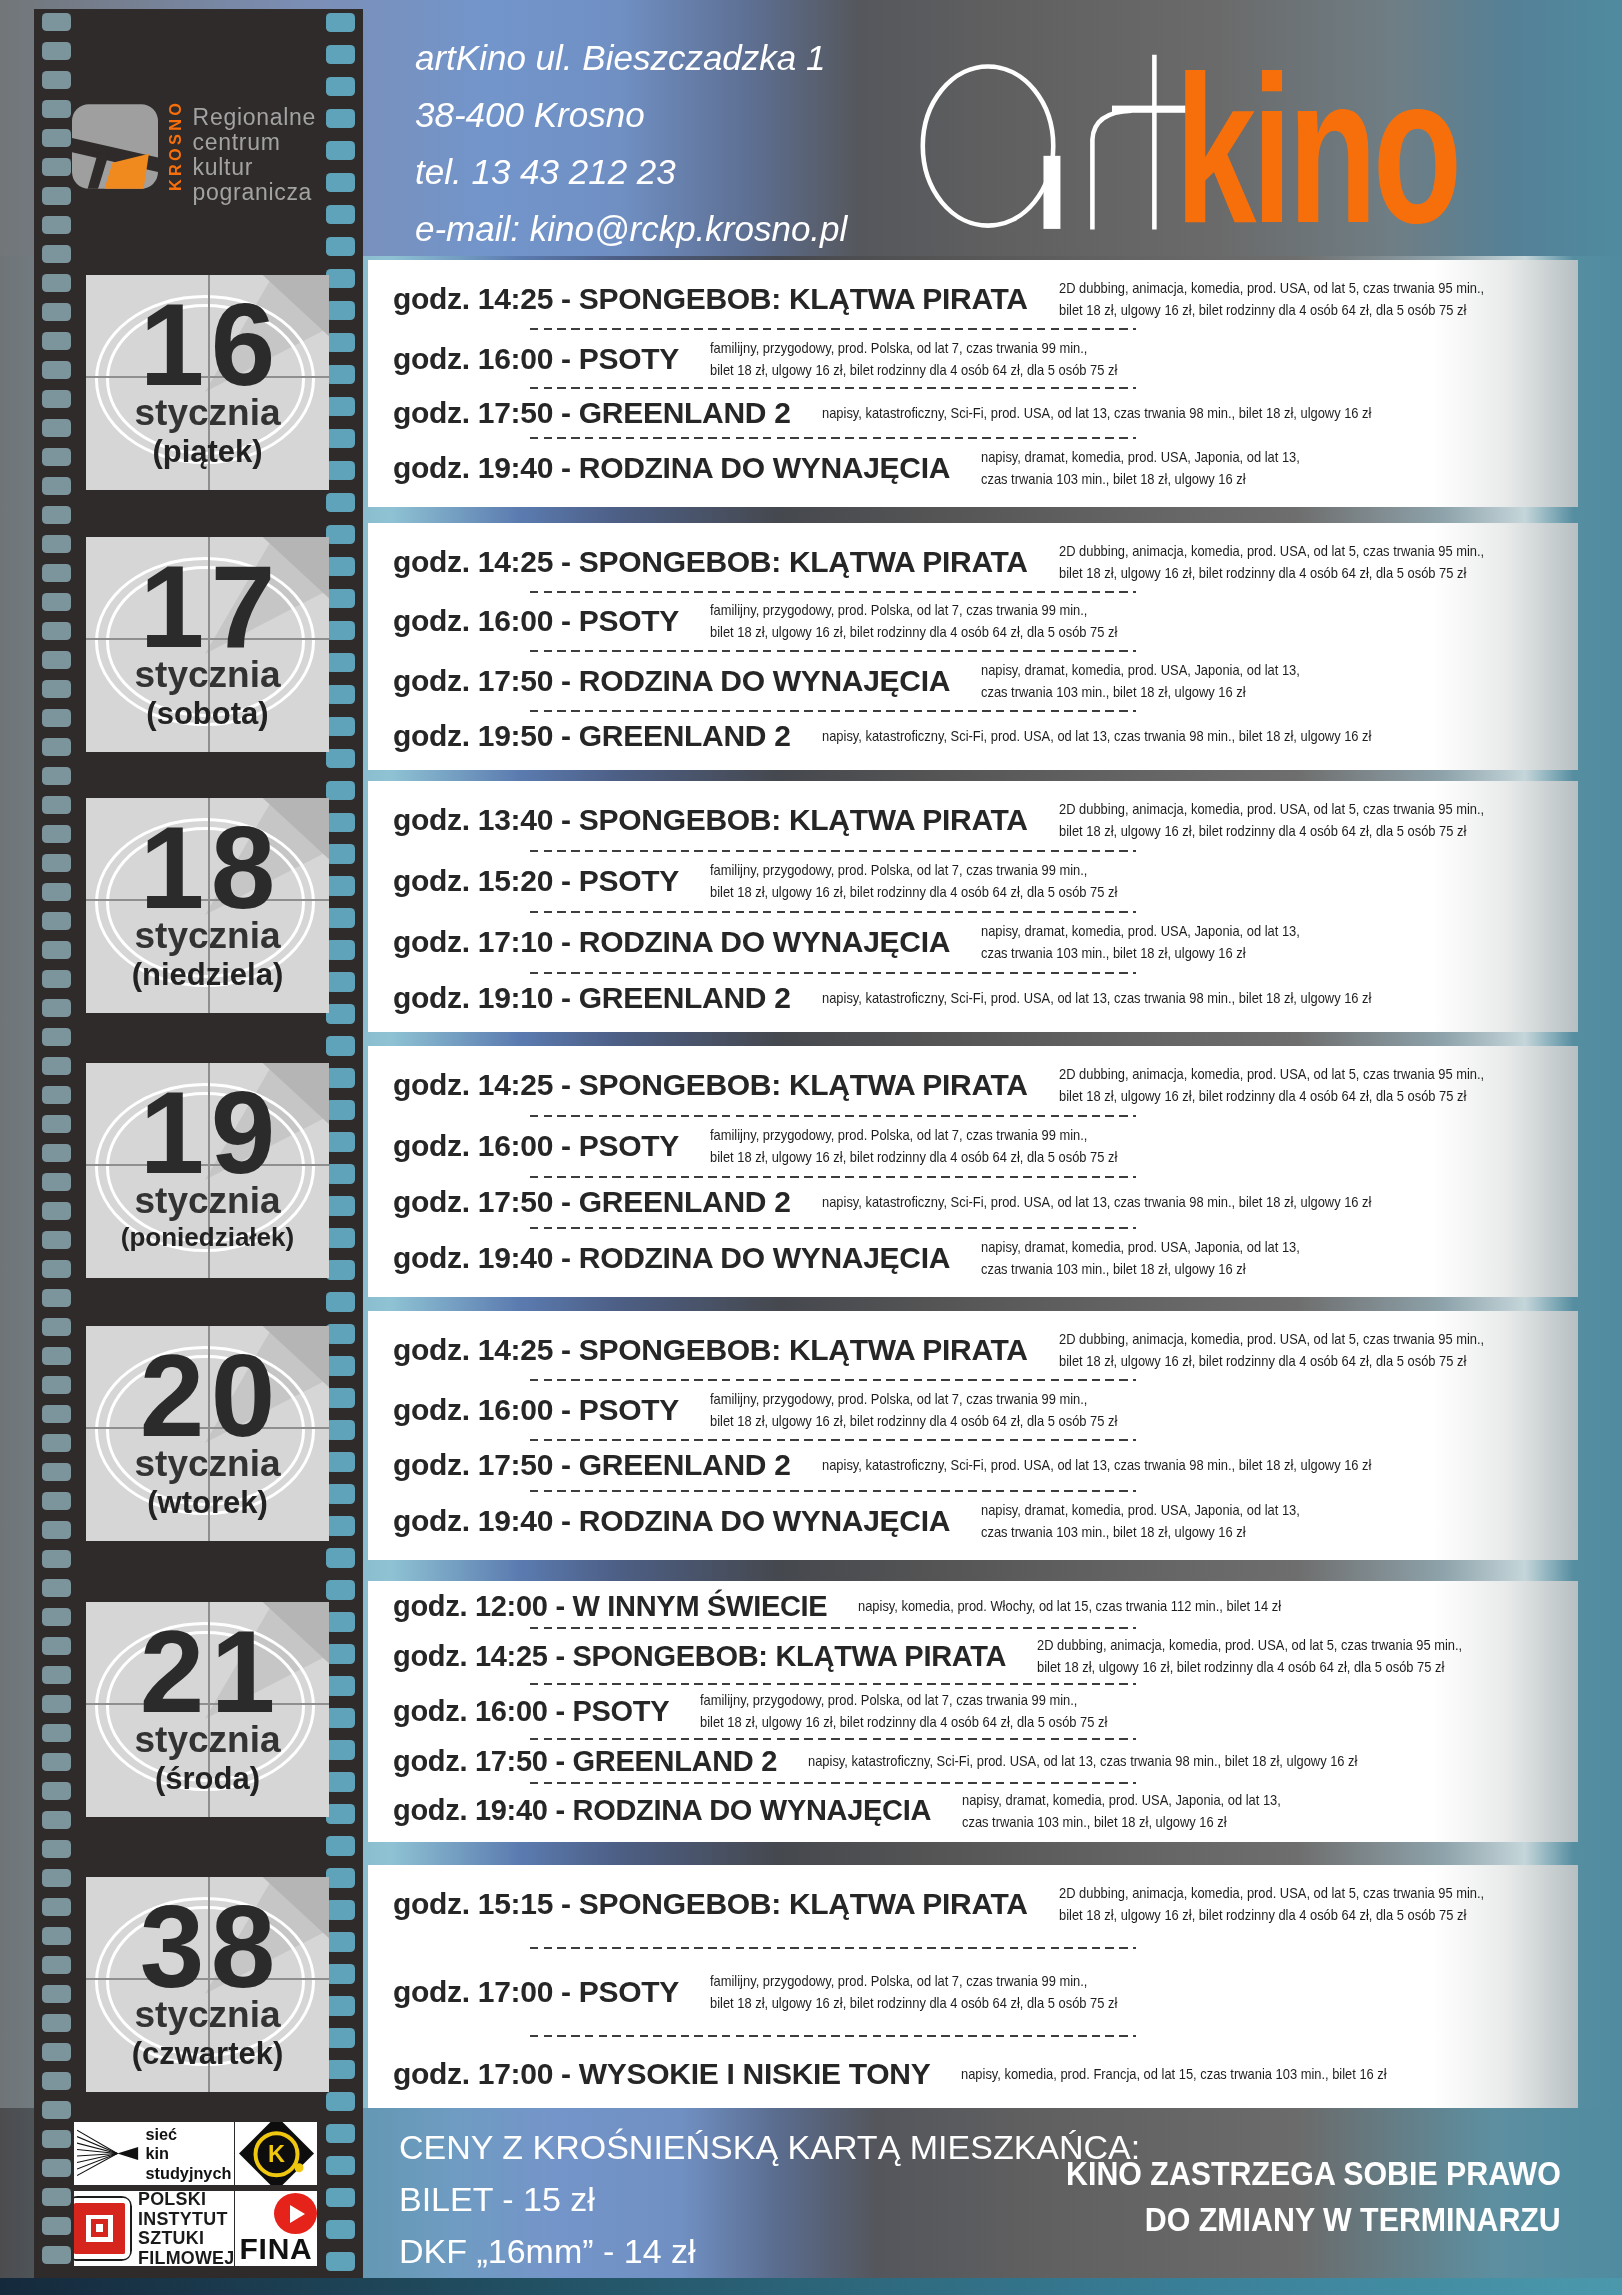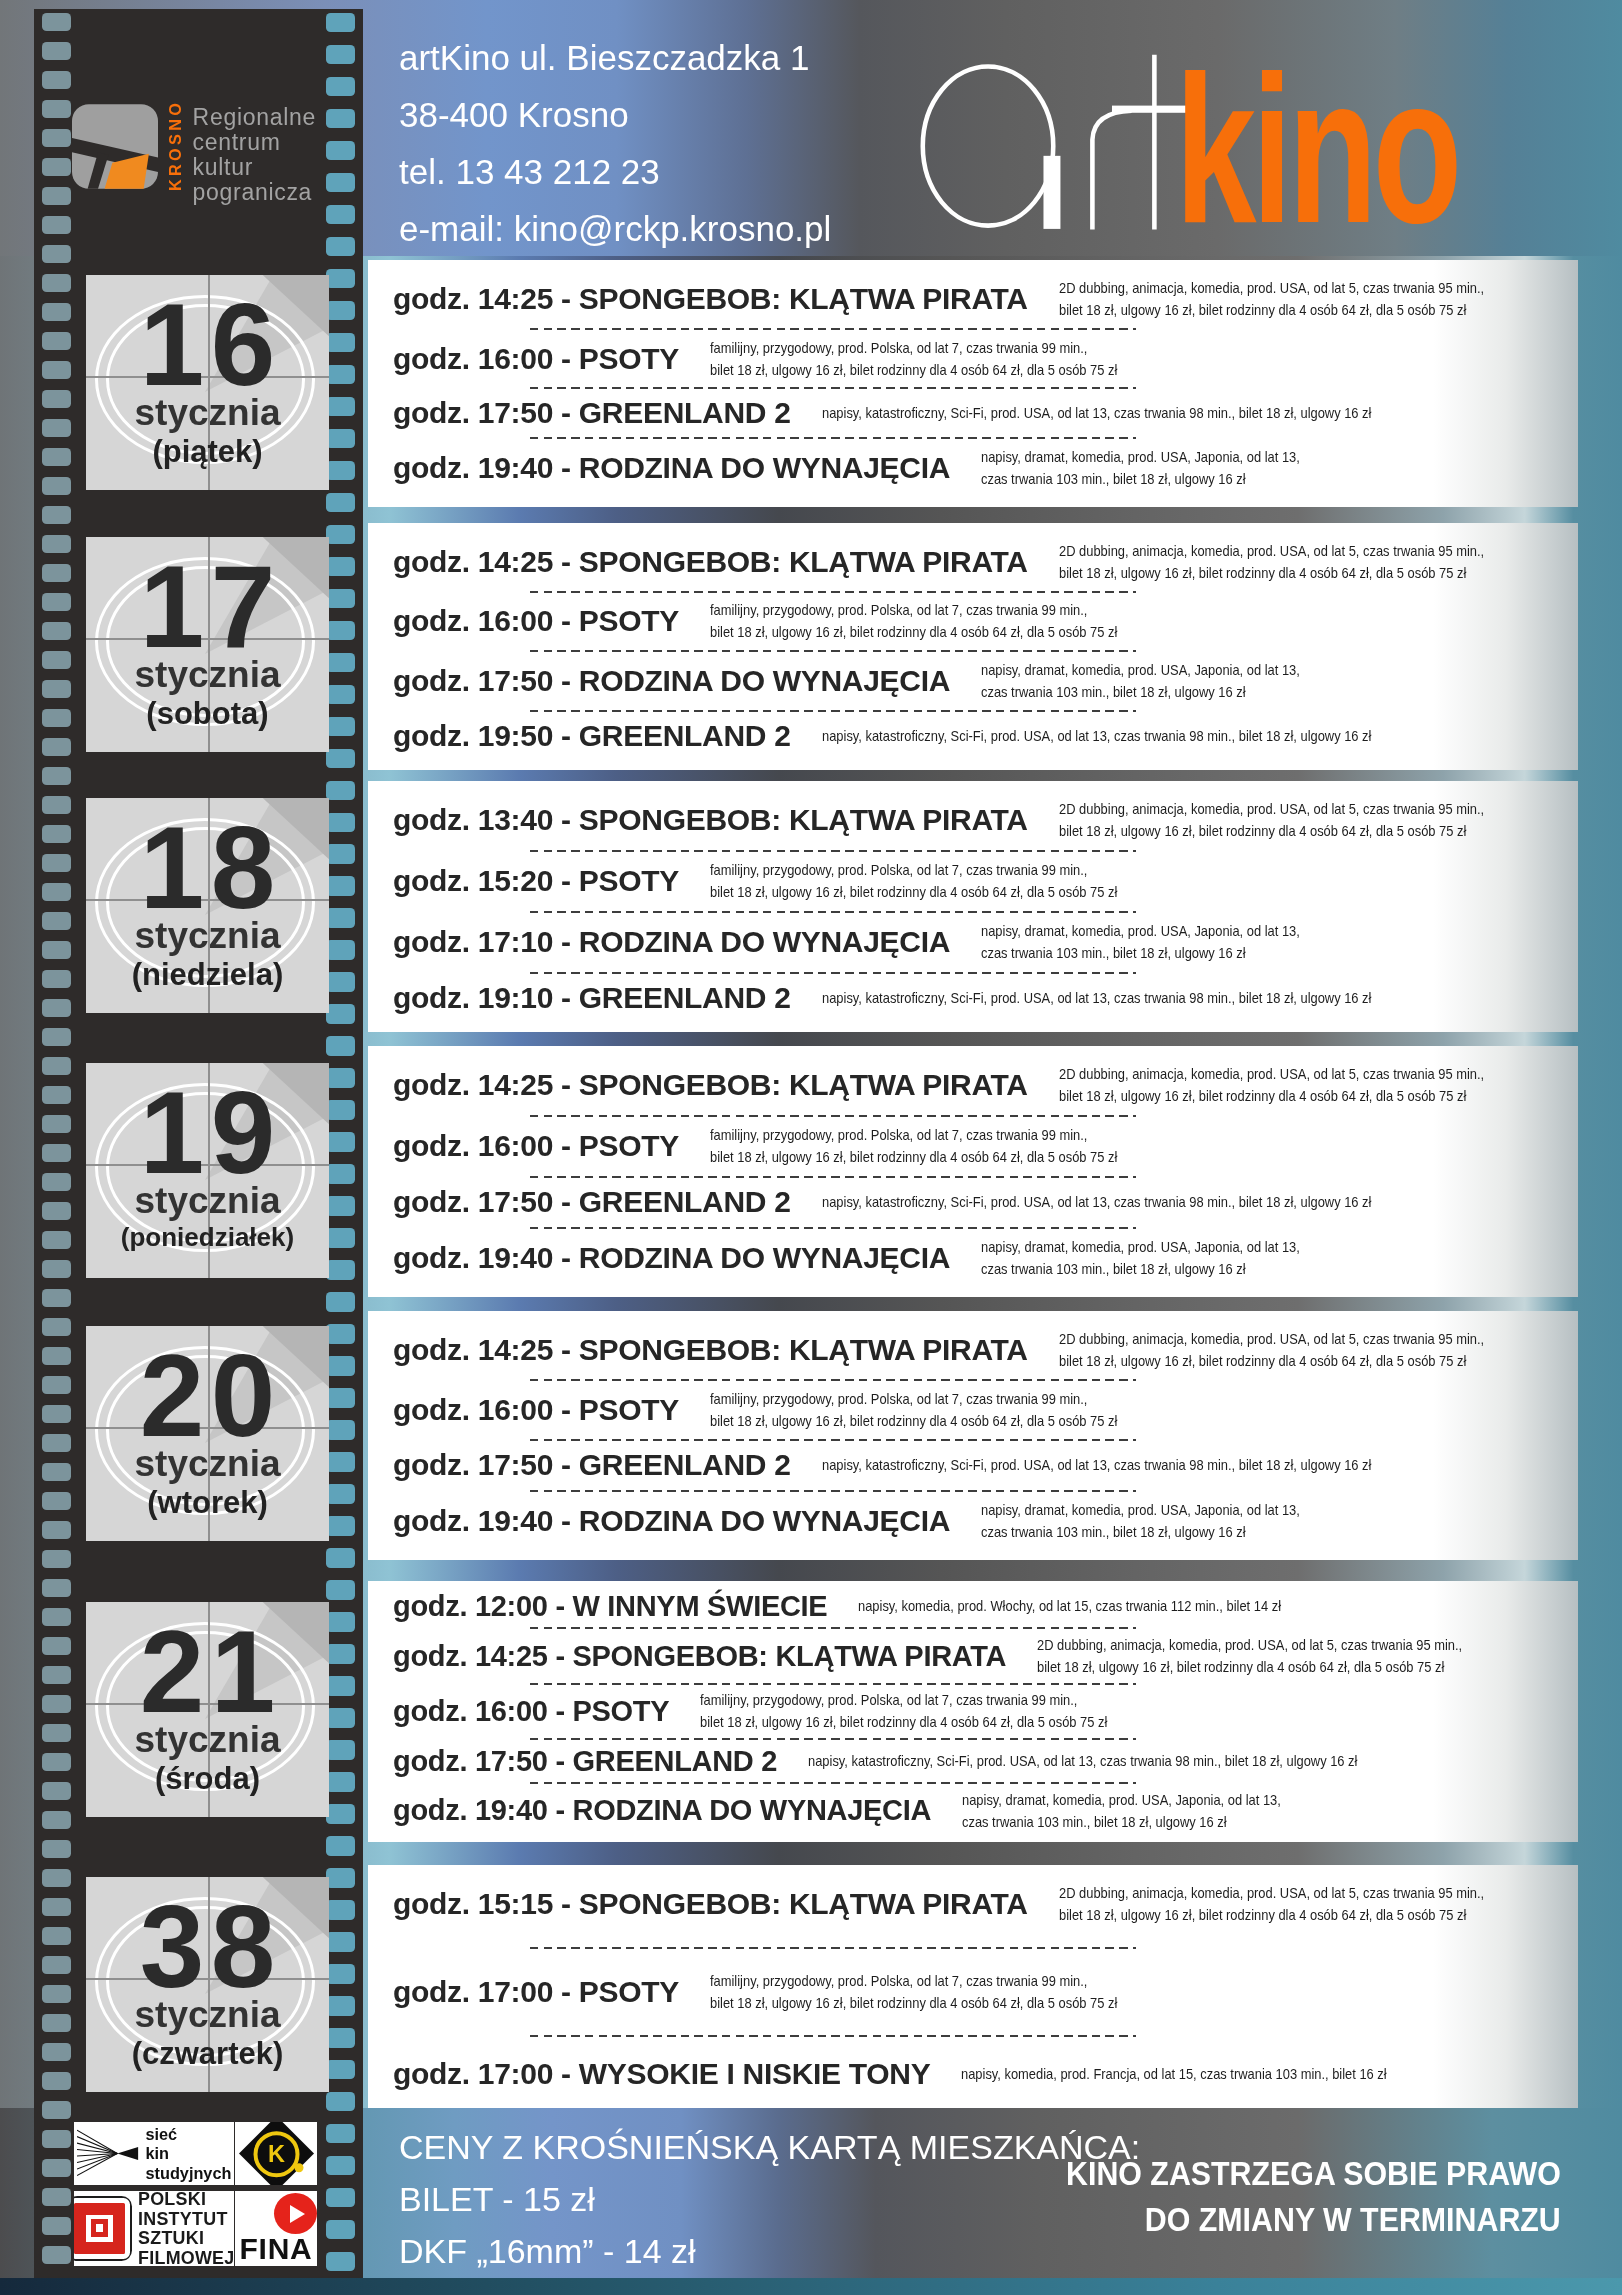--- a/index.html
+++ b/index.html
@@ -8,21 +8,21 @@
         background:linear-gradient(90deg,#6f7477 0%,#86b7c9 21%,#8fc3d4 24%,#5b7bb0 32%,#4d5f86 38%,#45484e 48%,#555 58%,#646464 70%,#6e6e6e 80%,#8ea3ab 89%,#c5d6da 94%,#568ea1 97%,#4f8ba0 100%);}
   
   .band{position:absolute;left:0;width:100%;}
   .band-header{top:0;height:256px;
         background:linear-gradient(90deg,#727679 0%,#7b8fb8 20%,#7295cb 30%,#7090c4 38%,#5e7094 46%,#55575c 53%,#606060 62%,#6a6a6a 75%,#6f7e85 86%,#558096 93%,#4f8ba0 100%);}
   .band-footer{top:2108px;height:171px;
         background:linear-gradient(90deg,#4c4c4e 0%,#5f96ac 20%,#6f9cc2 28%,#7495c9 34%,#7090c3 42%,#5a6c8e 48%,#54565c 54%,#606060 64%,#6b6b6b 80%,#5d8fa0 92%,#4f8ba0 100%);}
   .bottom-strip{position:absolute;bottom:0;left:0;width:100%;height:17px;
         background:linear-gradient(90deg,#15293c 0%,#235366 35%,#3a8199 75%,#4b98ac 100%);}
   
-  .address{position:absolute;left:399px;top:29px;color:#fff;font-size:35px;line-height:57px;white-space:nowrap;}
+  .address{position:absolute;left:415px;top:29px;color:#fff;font-size:35px;line-height:57px;white-space:nowrap;font-style:italic;}
   .artkino{position:absolute;left:913px;top:29px;display:flex;align-items:flex-end;height:202px;}
   .artkino .kino{font-size:209px;font-weight:bold;color:#f76f0a;letter-spacing:-6.5px;
         line-height:0.78;transform:scaleX(.7);transform-origin:left bottom;margin-left:-11.7px;}
   .sr{position:absolute;width:0.7px;height:0.7px;overflow:hidden;clip-path:inset(50%);}
   
   .filmstrip{position:absolute;left:34px;top:9px;width:329px;bottom:17px;background:#2e2b2a;}
   .holes{position:absolute;top:3.9px;bottom:3.9px;}
   .holes-left{left:7.8px;width:29px;}
   .holes-right{right:8.5px;width:29px;}
   .hole{border-radius:4.6px;}

